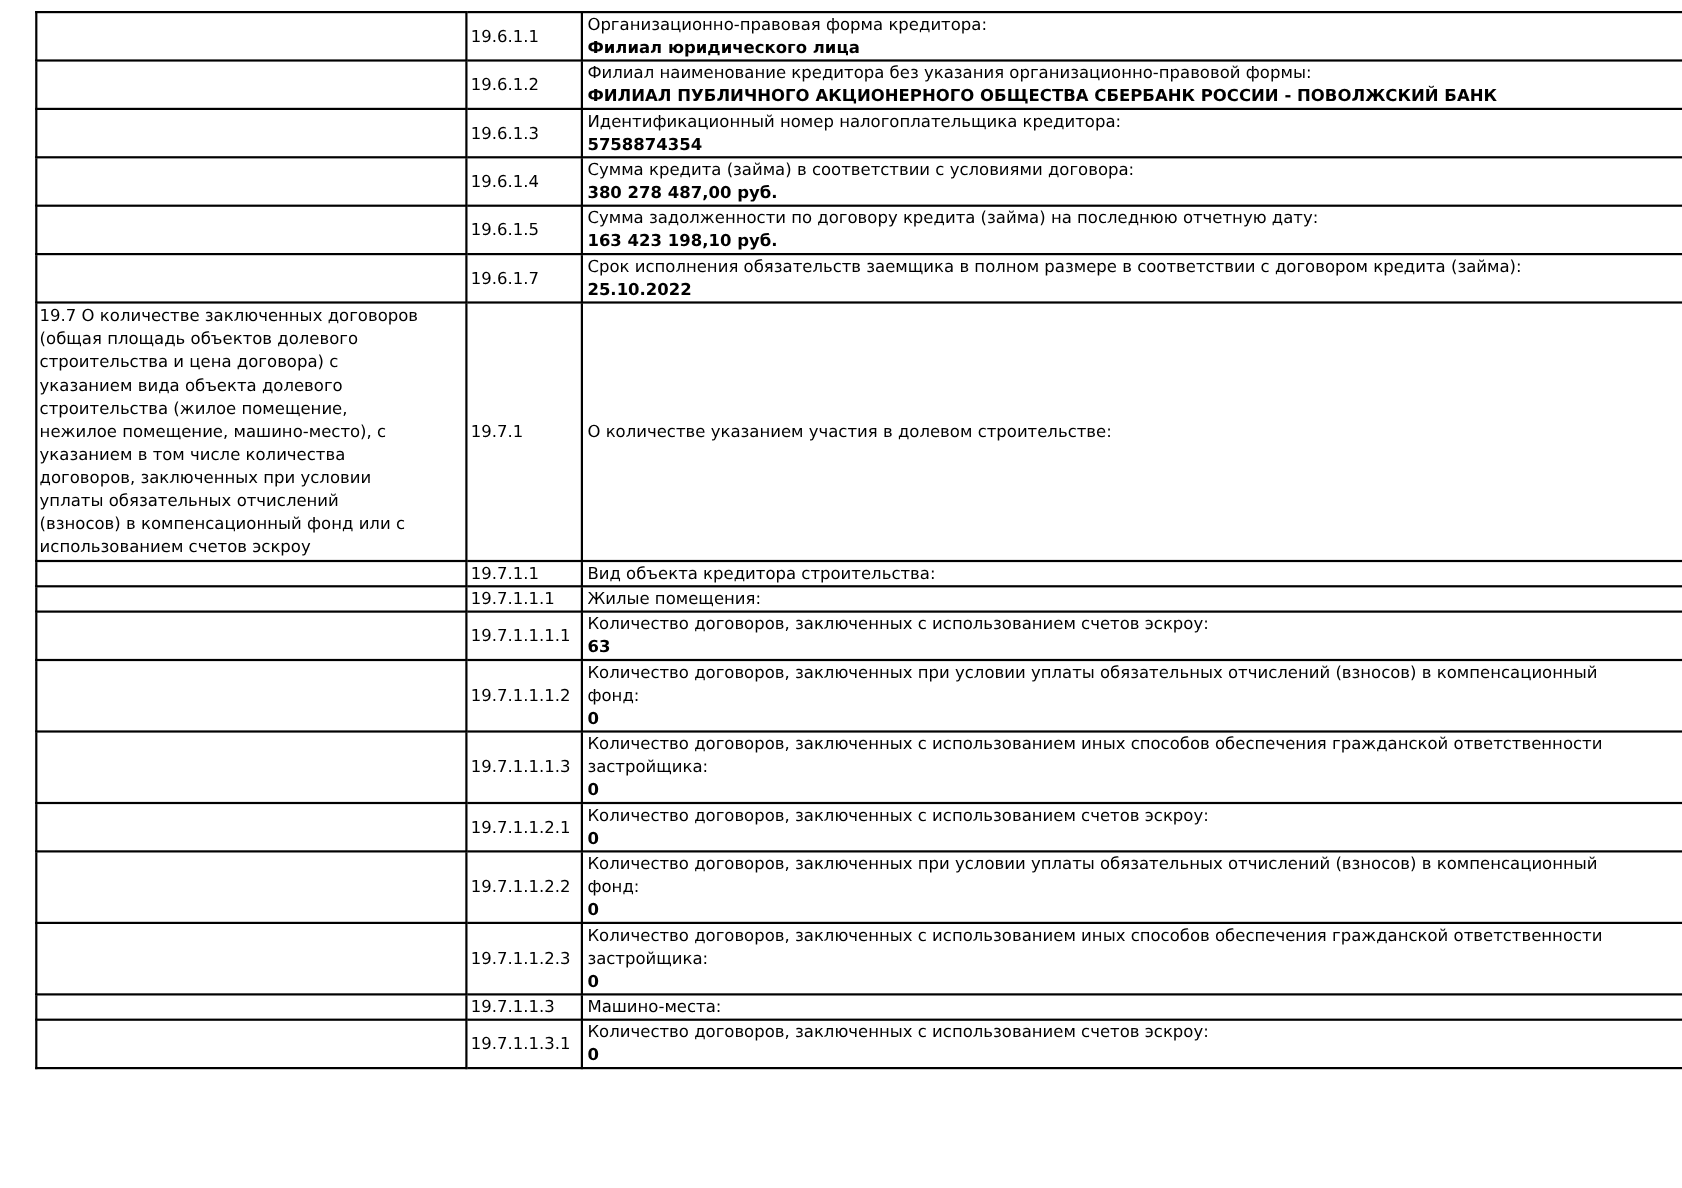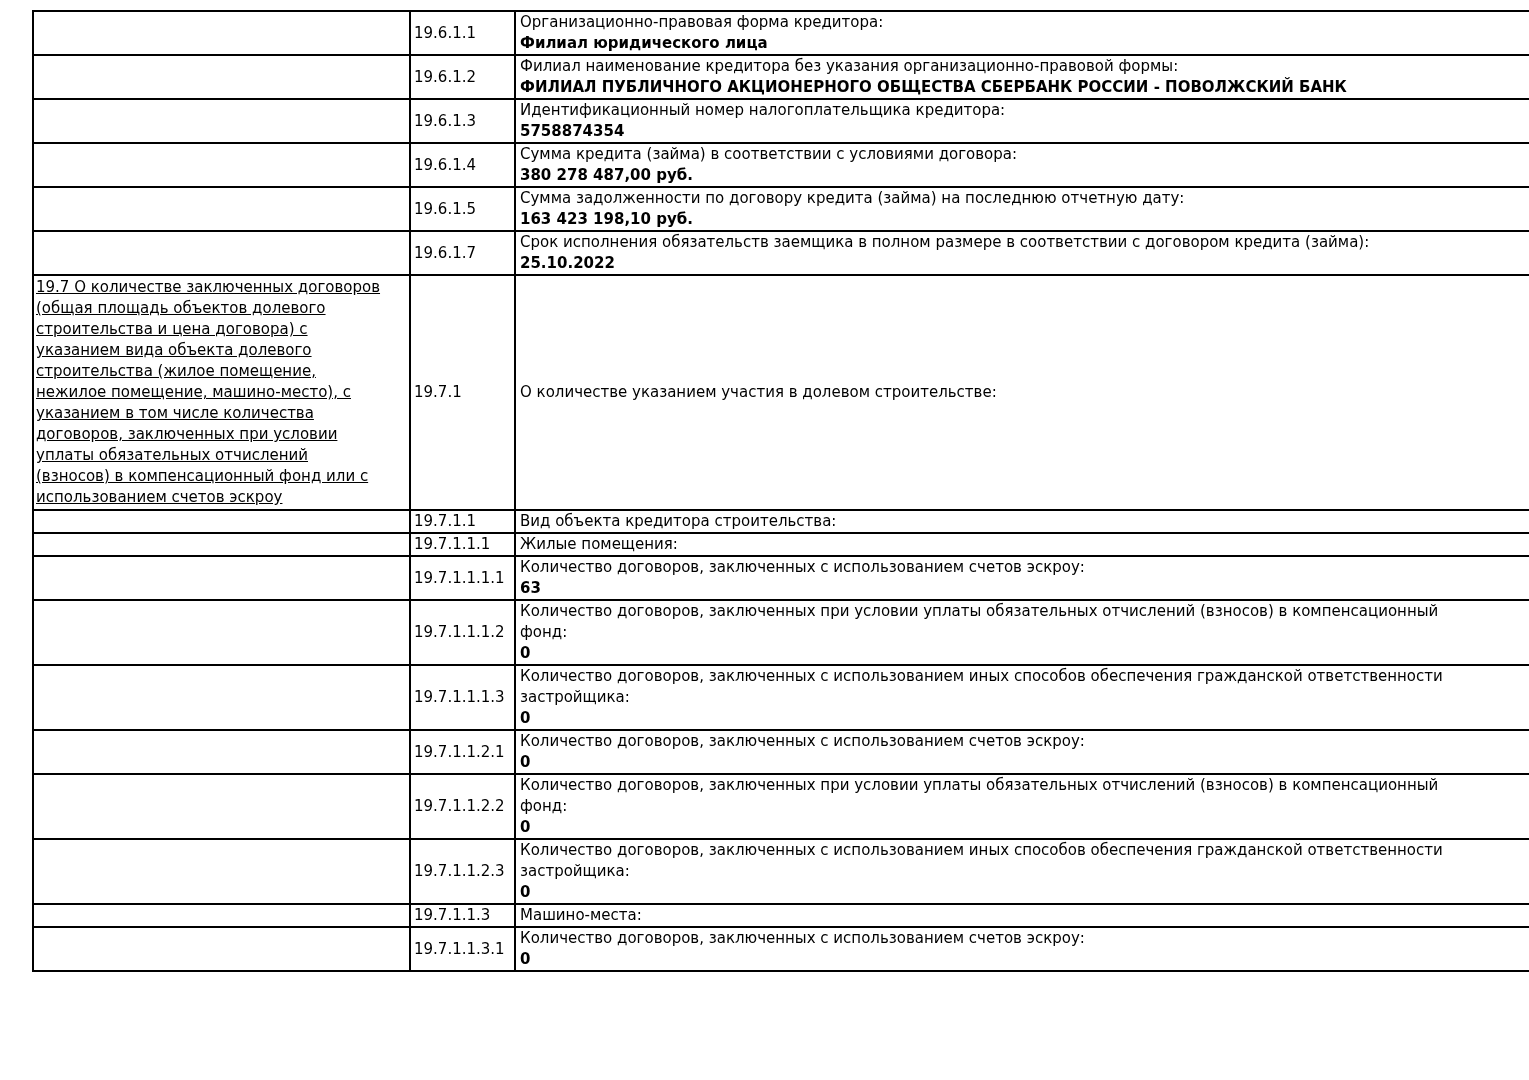--- a/index.html
+++ b/index.html
@@ -32,22 +32,21 @@
   table.decl td {
     border: 2px solid #000000;
     line-height: 21px;
     white-space: pre-line;
     overflow: hidden;
     word-wrap: break-word;
   }
   td.c1 {
     width: 371px;
     vertical-align: top;
-    padding: 1px 2px 1px 2px;
-    text-decoration: underline;
+    padding: 1px 16px 1px 2px;
   }
   td.c2 {
     width: 99px;
     vertical-align: middle;
     padding: 0 1px 0 3px;
   }
   td.c3 {
     width: 1008px;
     vertical-align: middle;
     padding: 0 3px 0 4px;

